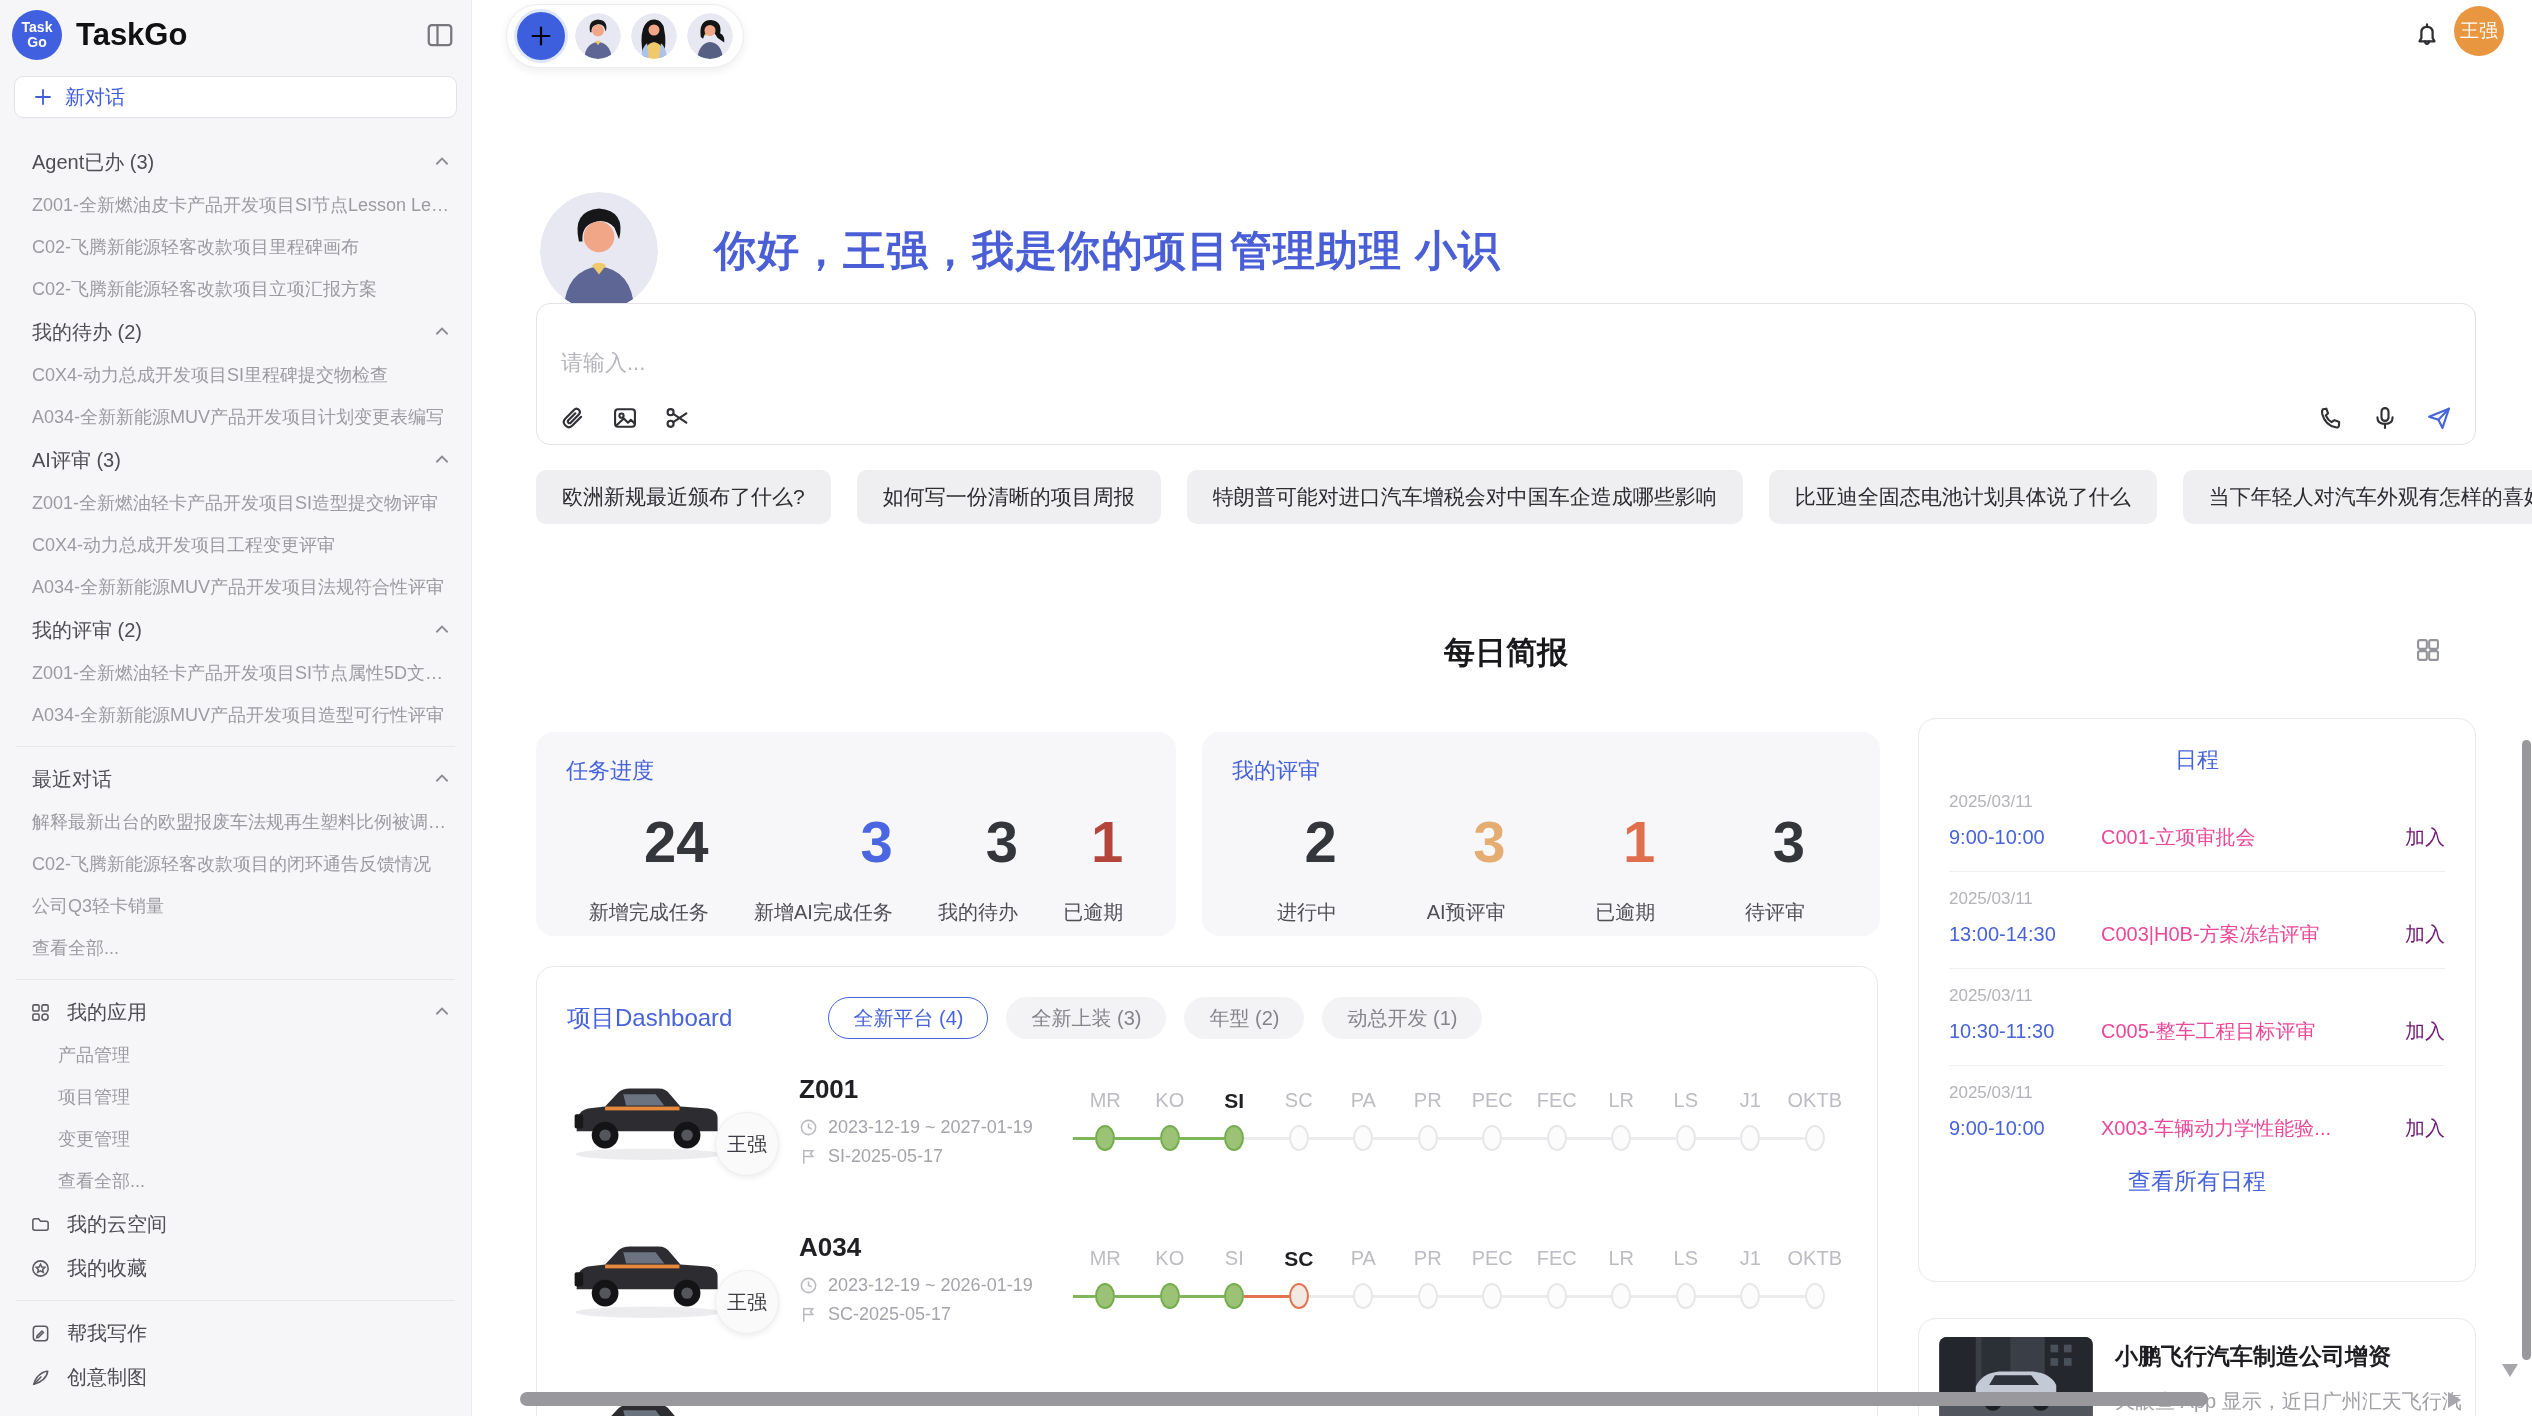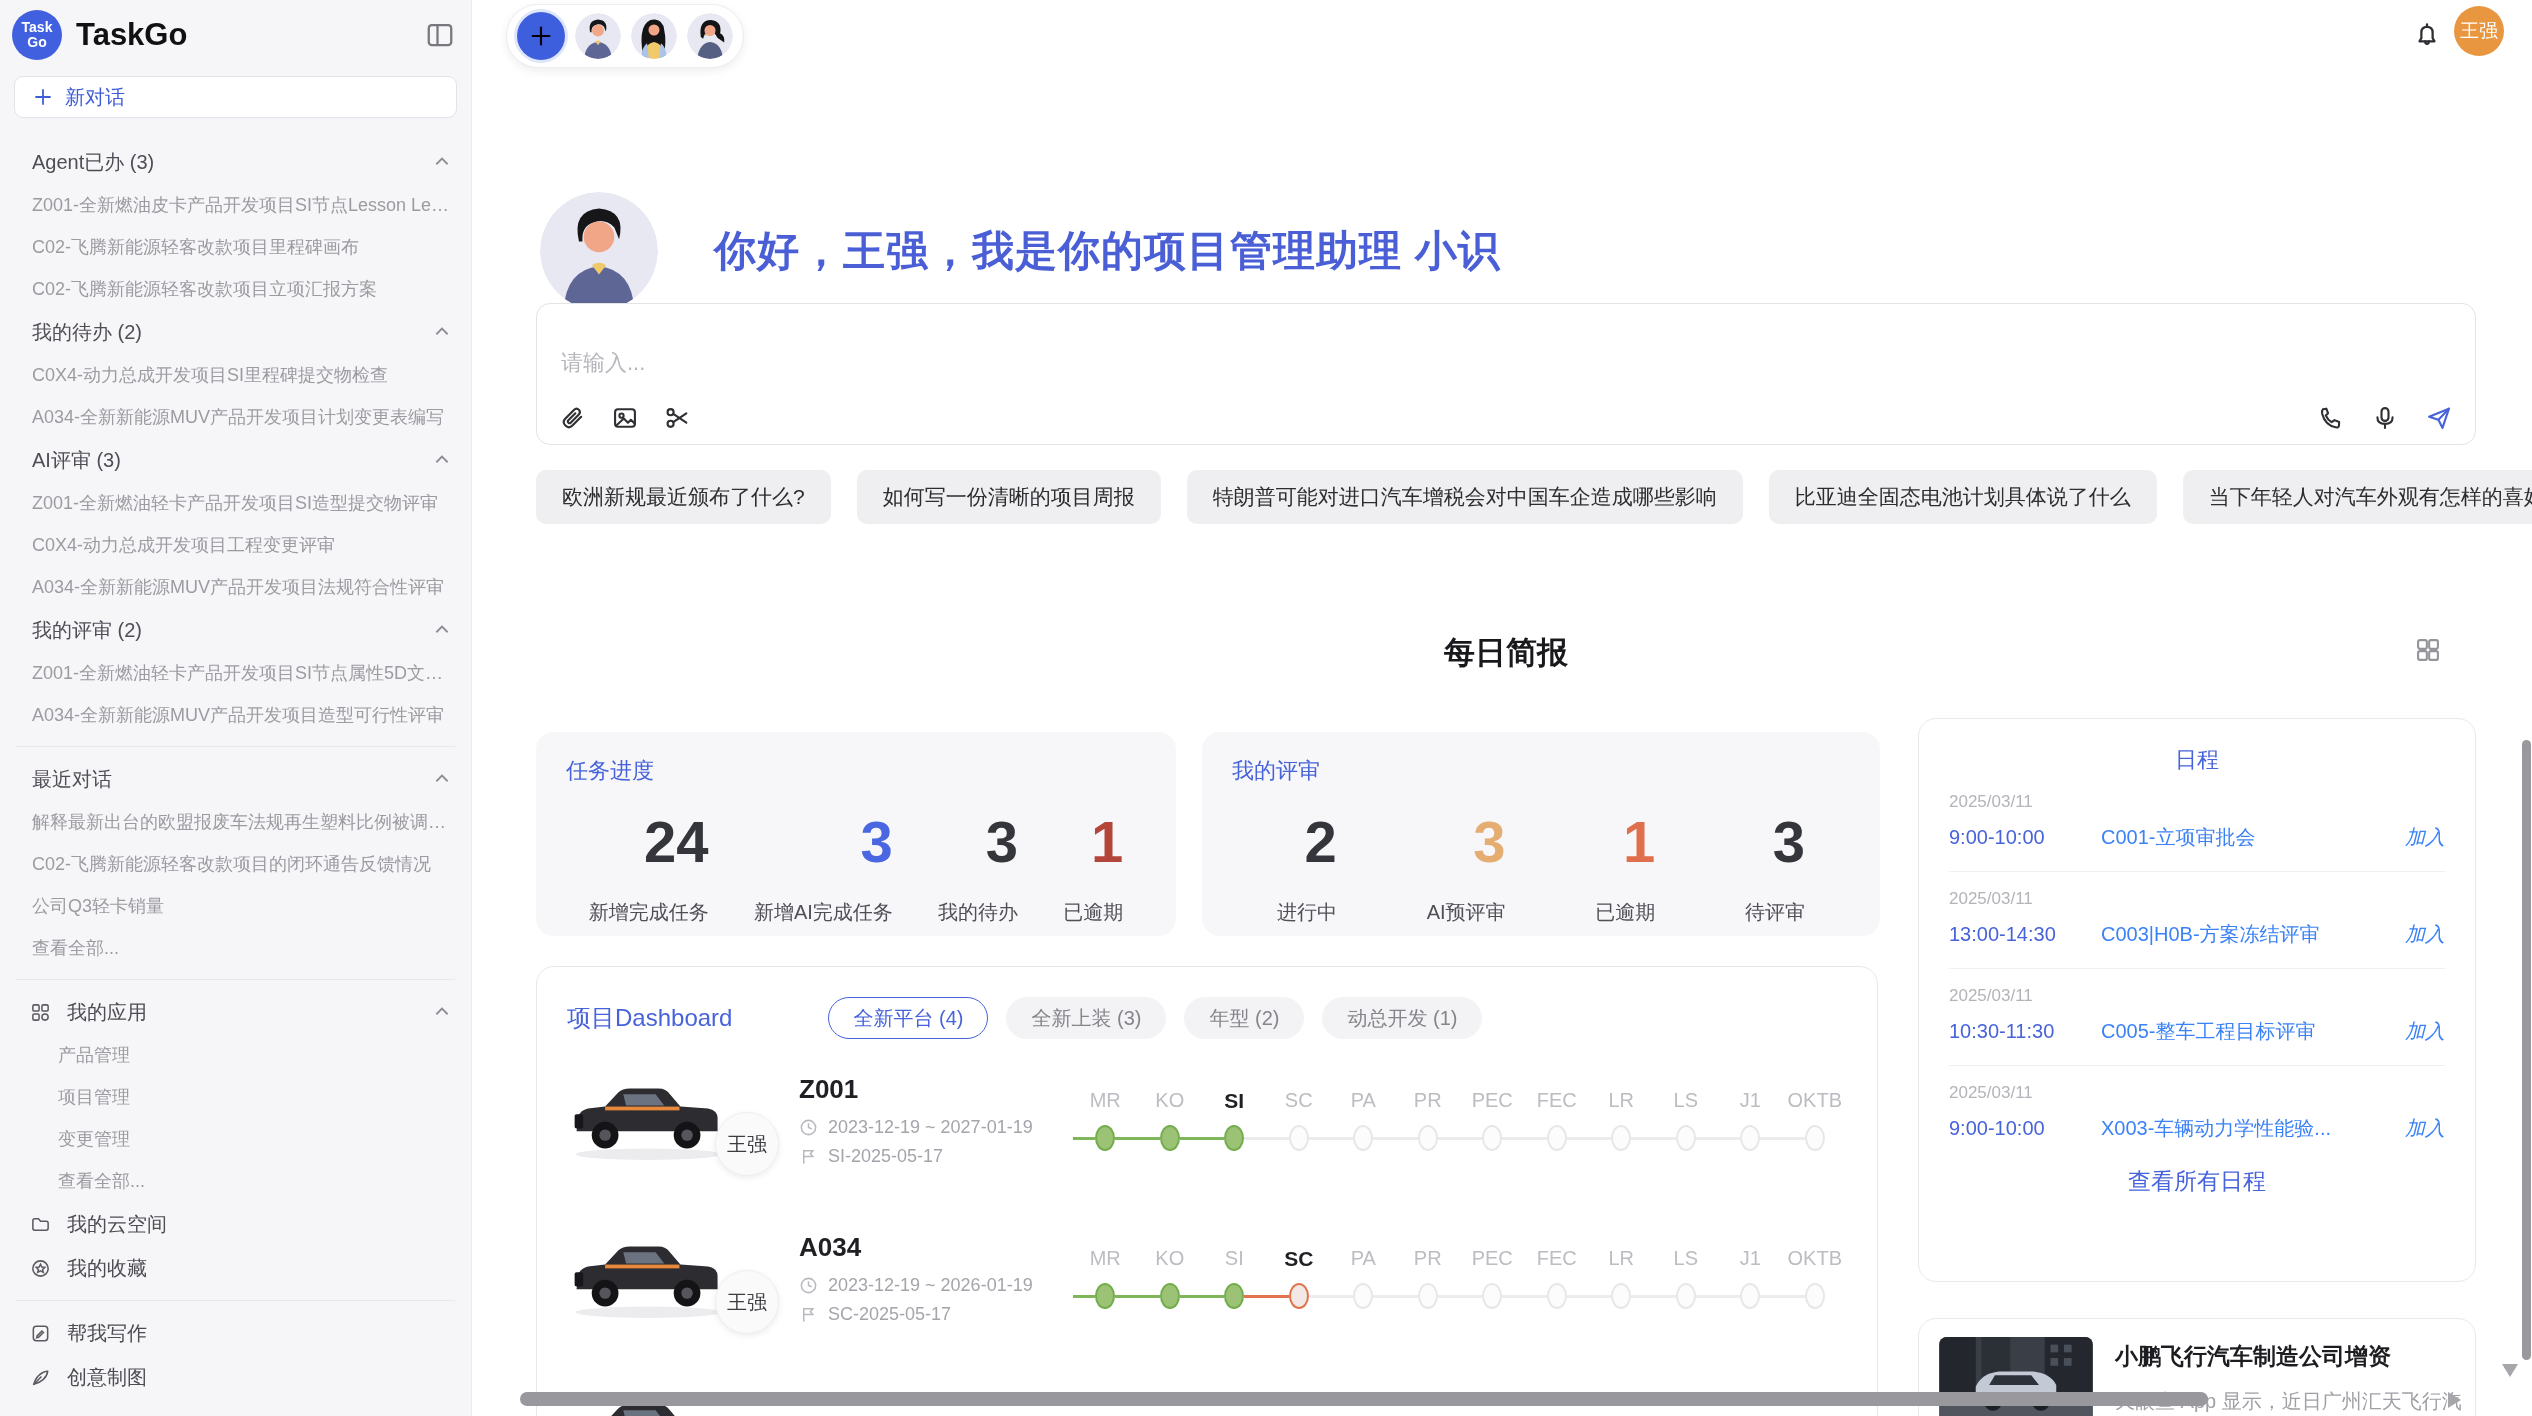--- a/index.html
+++ b/index.html
@@ -112,22 +112,22 @@
 
   
   .sched { position:absolute; left:1918px; top:718px; width:558px; height:564px; background:#fff;
     border:1px solid #e9e9ed; border-radius:18px; padding:0 30px; }
   .sched-title { text-align:center; margin-top:26px; font-size:22px; color:#4763da; }
   .sch-item { padding:17px 0 20px; border-bottom:1px solid #f0f0f3; }
   .sch-item.last { border-bottom:none; }
   .sch-date { font-size:17px; color:#b3b3b9; }
   .sch-row { display:flex; align-items:center; margin-top:12px; }
   .sch-time { width:152px; font-size:20px; color:#4763da; font-weight:500; flex:0 0 auto; }
-  .sch-name { flex:1; font-size:20px; color:#3b82f6; white-space:nowrap; overflow:hidden; }
-  .sch-join { font-size:20px; color:#3b82f6; cursor:pointer;font-style:italic; }
+  .sch-name { flex:1; font-size:20px; color:#ec4899; white-space:nowrap; overflow:hidden; }
+  .sch-join { font-size:20px; color:#701a75; cursor:pointer; }
   .sched-more { text-align:center; margin-top:4px; font-size:23px; color:#4763da; cursor:pointer; }
 
   
   .news { position:absolute; left:1918px; top:1318px; width:558px; height:130px; background:#fff;
     border:1px solid #e9e9ed; border-radius:18px; padding:18px 20px; display:flex; gap:22px; cursor:pointer; }
   .news-img { width:154px; height:92px; border-radius:8px; overflow:hidden; flex:0 0 auto; }
   .news-title { font-size:23px; font-weight:700; color:#1d1d21; margin-top:4px; }
   .news-text { margin-top:16px; font-size:20px; color:#a0a0a6; white-space:nowrap; overflow:hidden; }
 
   

